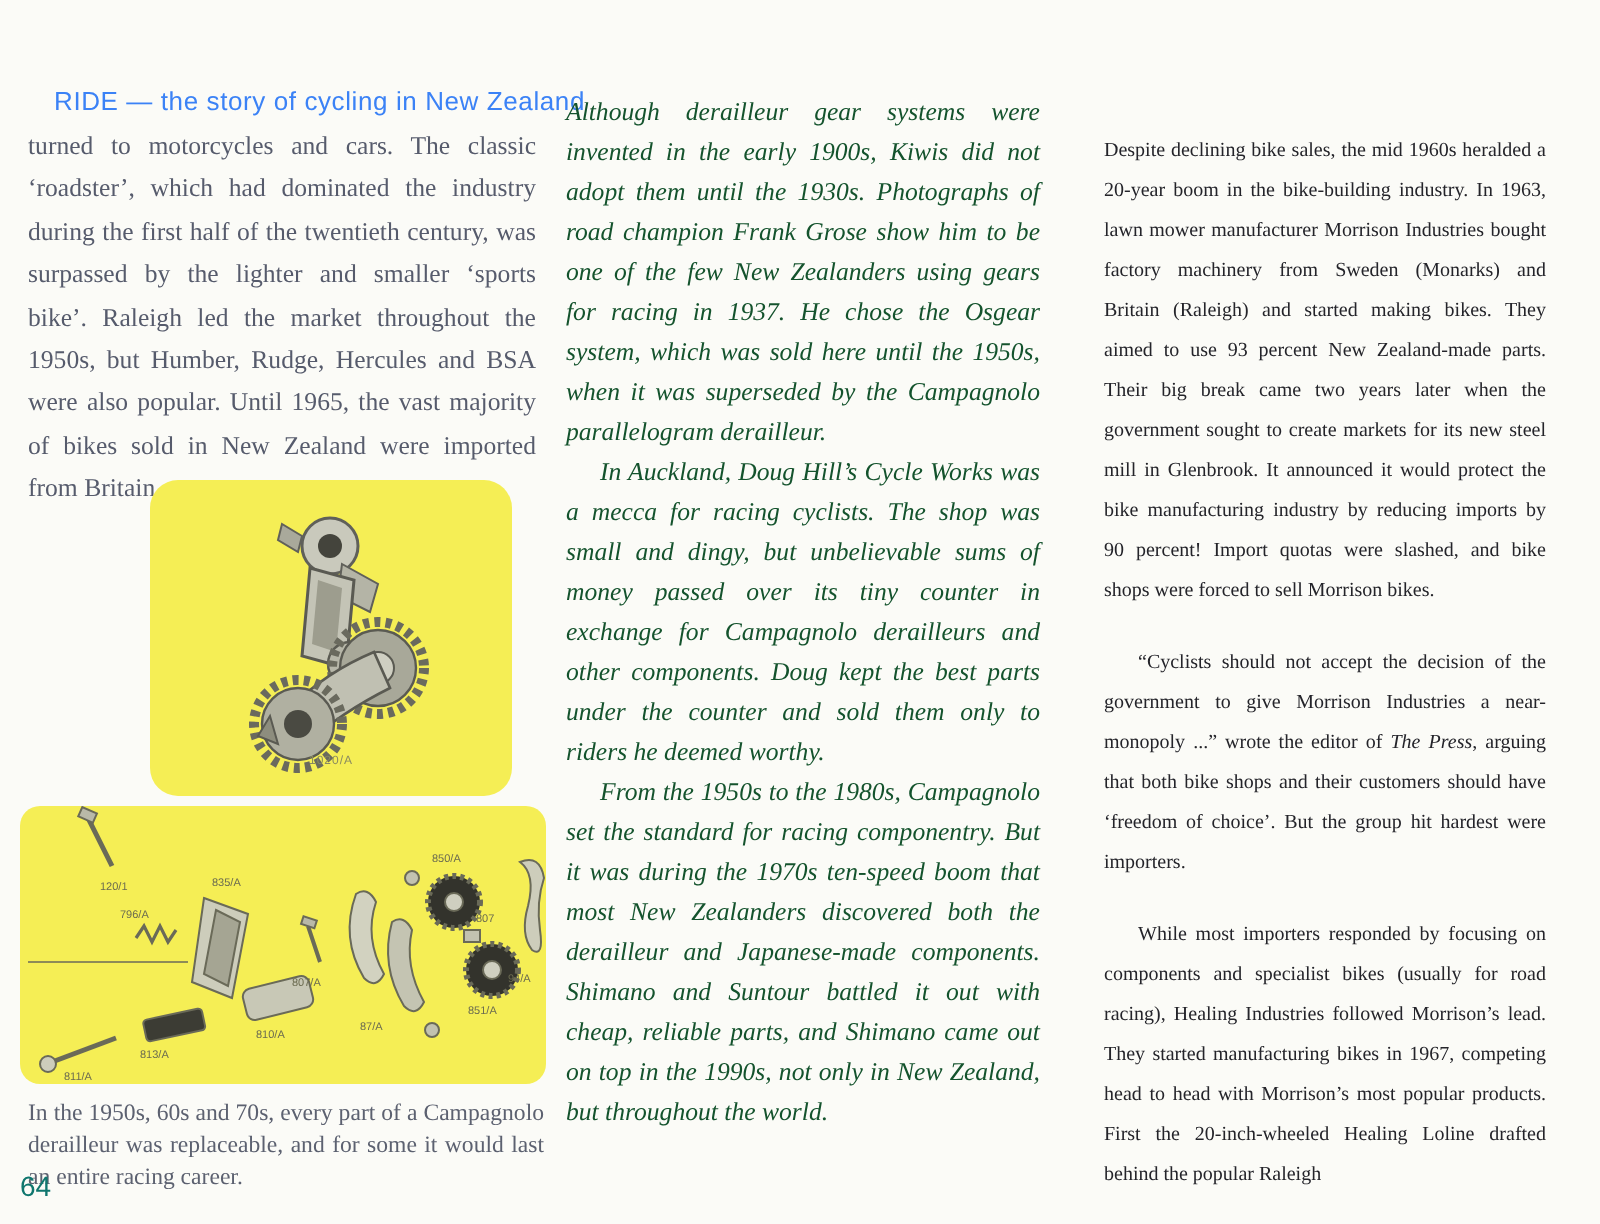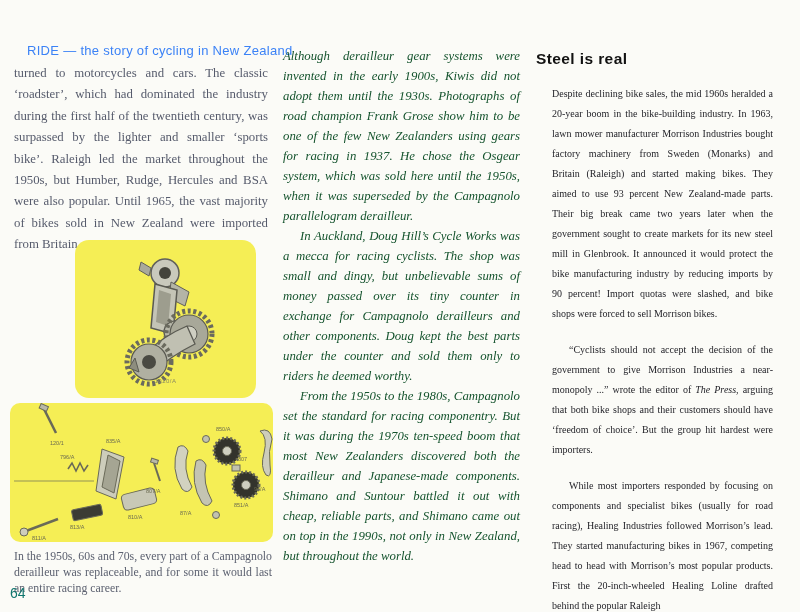--- a/index.html
+++ b/index.html
@@ -144,17 +144,16 @@
 
 <div class="page-number">64</div>
 
 <div class="col col2">
   <p>Although derailleur gear systems were invented in the early 1900s, Kiwis did not adopt them until the 1930s. Photographs of road champion Frank Grose show him to be one of the few New Zealanders using gears for racing in 1937. He chose the Osgear system, which was sold here until the 1950s, when it was superseded by the Campagnolo parallelogram derailleur.</p>
   <p class="indent">In Auckland, Doug Hill’s Cycle Works was a mecca for racing cyclists. The shop was small and dingy, but unbelievable sums of money passed over its tiny counter in exchange for Campagnolo derailleurs and other components. Doug kept the best parts under the counter and sold them only to riders he deemed worthy.</p>
   <p class="indent">From the 1950s to the 1980s, Campagnolo set the standard for racing componentry. But it was during the 1970s ten-speed boom that most New Zealanders discovered both the derailleur and Japanese-made components. Shimano and Suntour battled it out with cheap, reliable parts, and Shimano came out on top in the 1990s, not only in New Zealand, but throughout the world.</p>
 </div>
 
 <div class="col col3">
-  <h2 class="sec-heading">Steel is real</h2>
   <p><span>Despite declining bike sales, the mid 1960s heralded a 20-year boom in the bike-building industry. In 1963, lawn mower manufacturer Morrison Industries bought factory machinery from Sweden (Monarks) and Britain (Raleigh) and started making bikes. They aimed to use 93 percent New Zealand-made parts. Their big break came two years later when the government sought to create markets for its new steel mill in Glenbrook. It announced it would protect the bike manufacturing industry by reducing imports by 90 percent! Import quotas were slashed, and bike shops were forced to sell Morrison bikes.</span><span class="ital"></span><span></span></p>
   <p class="indent"><span>“Cyclists should not accept the decision of the government to give Morrison Industries a near-monopoly ...” wrote the editor of </span><span class="ital">The Press</span><span>, arguing that both bike shops and their customers should have ‘freedom of choice’. But the group hit hardest were importers.</span></p>
   <p class="indent"><span>While most importers responded by focusing on components and specialist bikes (usually for road racing), Healing Industries followed Morrison’s lead. They started manufacturing bikes in 1967, competing head to head with Morrison’s most popular products. First the 20-inch-wheeled Healing Loline drafted behind the popular Raleigh</span><span class="ital"></span><span></span></p>
 </div>
 
 </body></html>

